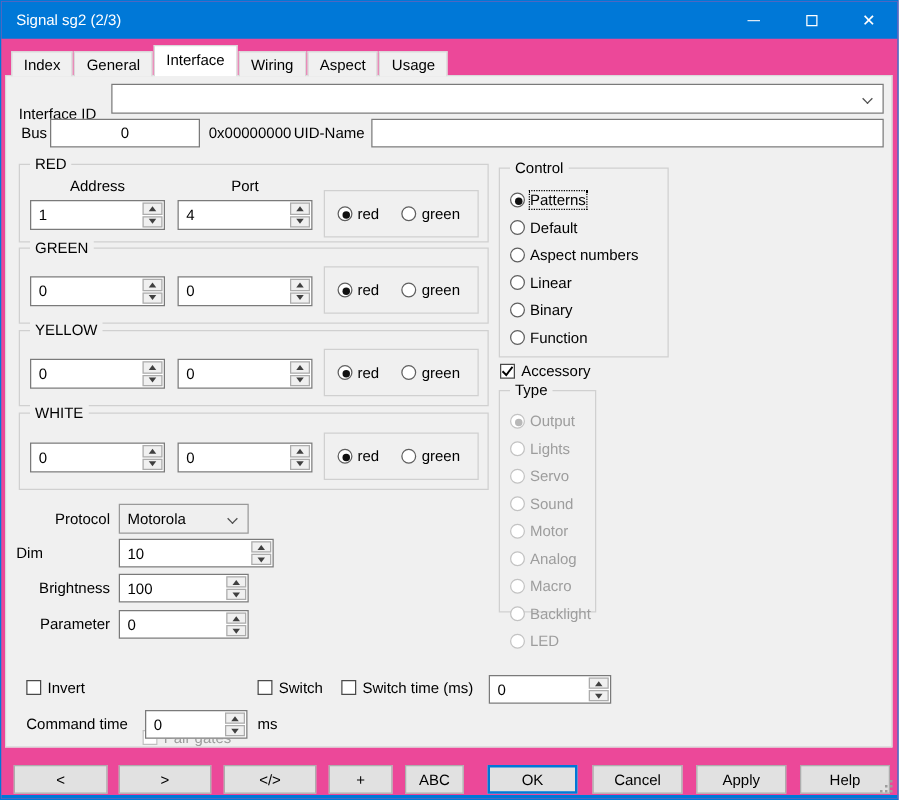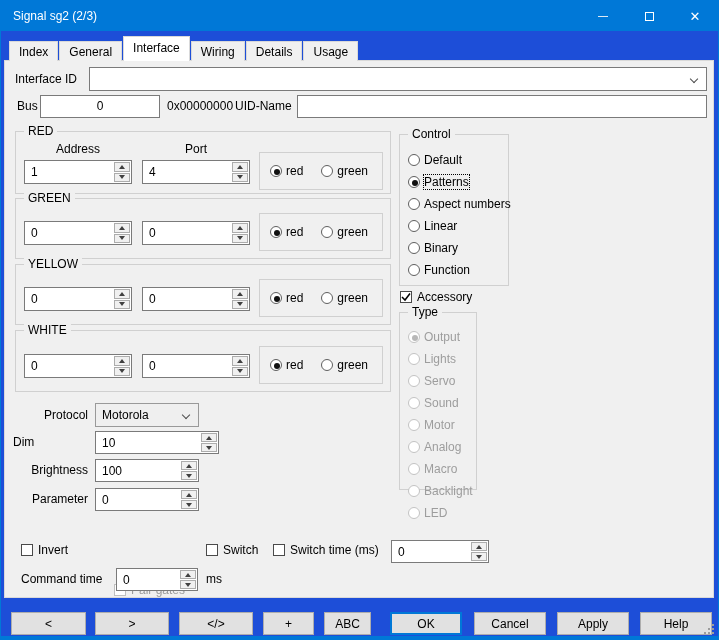--- a/index.html
+++ b/index.html
@@ -1,19 +1,19 @@
 <!DOCTYPE html>
 <html><head>
 <meta charset="utf-8">
 <style>
   html,body{margin:0;padding:0;background:#fff;}
   *{box-sizing:border-box;}
   .window{
     position:relative;width:719px;height:640px;
-    border:1px solid #0078d7;background:#1d4ed8;
+    border:1px solid #0078d7;background:#ec4899;
     font-family:"Liberation Sans", sans-serif;font-size:12px;color:#000;
     overflow:hidden;
   }
   
   .titlebar{position:absolute;left:0;top:0;right:0;height:30px;background:#0078d7;display:flex;align-items:center;}
   .titletext{color:#fff;padding-left:12px;font-size:12px;}
   .caption{position:absolute;right:0;top:0;height:30px;display:flex;}
   .cap-btn{width:46px;height:30px;display:flex;align-items:center;justify-content:center;cursor:default;}
   .min-glyph{width:10px;height:1px;background:#dce9f5;}
   .max-glyph{width:9px;height:9px;border:1px solid #fff;}
@@ -77,27 +77,27 @@
     <div class="cap-btn">
         <div class="close-glyph">✕</div>
       </div>
   </div>
 
   <div class="tabstrip">
     <div class="tab">Index</div>
     <div class="tab">General</div>
     <div class="tab active">Interface</div>
     <div class="tab">Wiring</div>
-    <div class="tab">Details</div>
+    <div class="tab">Aspect</div>
     <div class="tab">Usage</div>
   </div>
 
   <div class="page">
 
-    <span class="lbl" style="left:10px;top:11px;text-align:right;">Interface ID</span>
+    <span class="lbl" style="left:10px;top:23px;text-align:right;">Interface ID</span>
     <div class="combo" style="left:84px;top:6px;width:618px;height:24px;">
       <span></span>
       <span class="chev"></span>
     </div>
 
     <span class="lbl" style="left:12px;top:34px;line-height:23px;">Bus</span>
     <div class="txtinput" style="left:35px;top:34px;width:120px;height:23px;text-align:center;">0</div>
     <span class="lbl" style="left:162px;top:34px;line-height:23px;">0x00000000</span>
     <span class="lbl" style="left:230px;top:34px;line-height:23px;">UID-Name</span>
     <div class="txtinput" style="left:292px;top:34px;width:410px;height:23px;"></div>
@@ -241,30 +241,30 @@
           <span class="radio sel"></span>
           <span>red</span>
         </span>
         <span class="radio-item">
           <span class="radio"></span>
           <span>green</span>
         </span>
       </div>
     </div>
 
-    <div class="group" style="left:394px;top:73px;width:110px;height:152px;">
+    <div class="group" style="left:394px;top:73px;width:136px;height:152px;">
       <span class="group-title">Control</span>
       <div class="vlist" style="left:8px;top:14px;right:2px;">
         <span class="radio-item">
+          <span class="radio sel"></span>
+          <span class="focus-dotted">Patterns</span>
+        </span>
+        <span class="radio-item">
           <span class="radio"></span>
           <span>Default</span>
-        </span>
-        <span class="radio-item">
-          <span class="radio sel"></span>
-          <span class="focus-dotted">Patterns</span>
         </span>
         <span class="radio-item">
           <span class="radio"></span>
           <span>Aspect numbers</span>
         </span>
         <span class="radio-item">
           <span class="radio"></span>
           <span>Linear</span>
         </span>
         <span class="radio-item">

